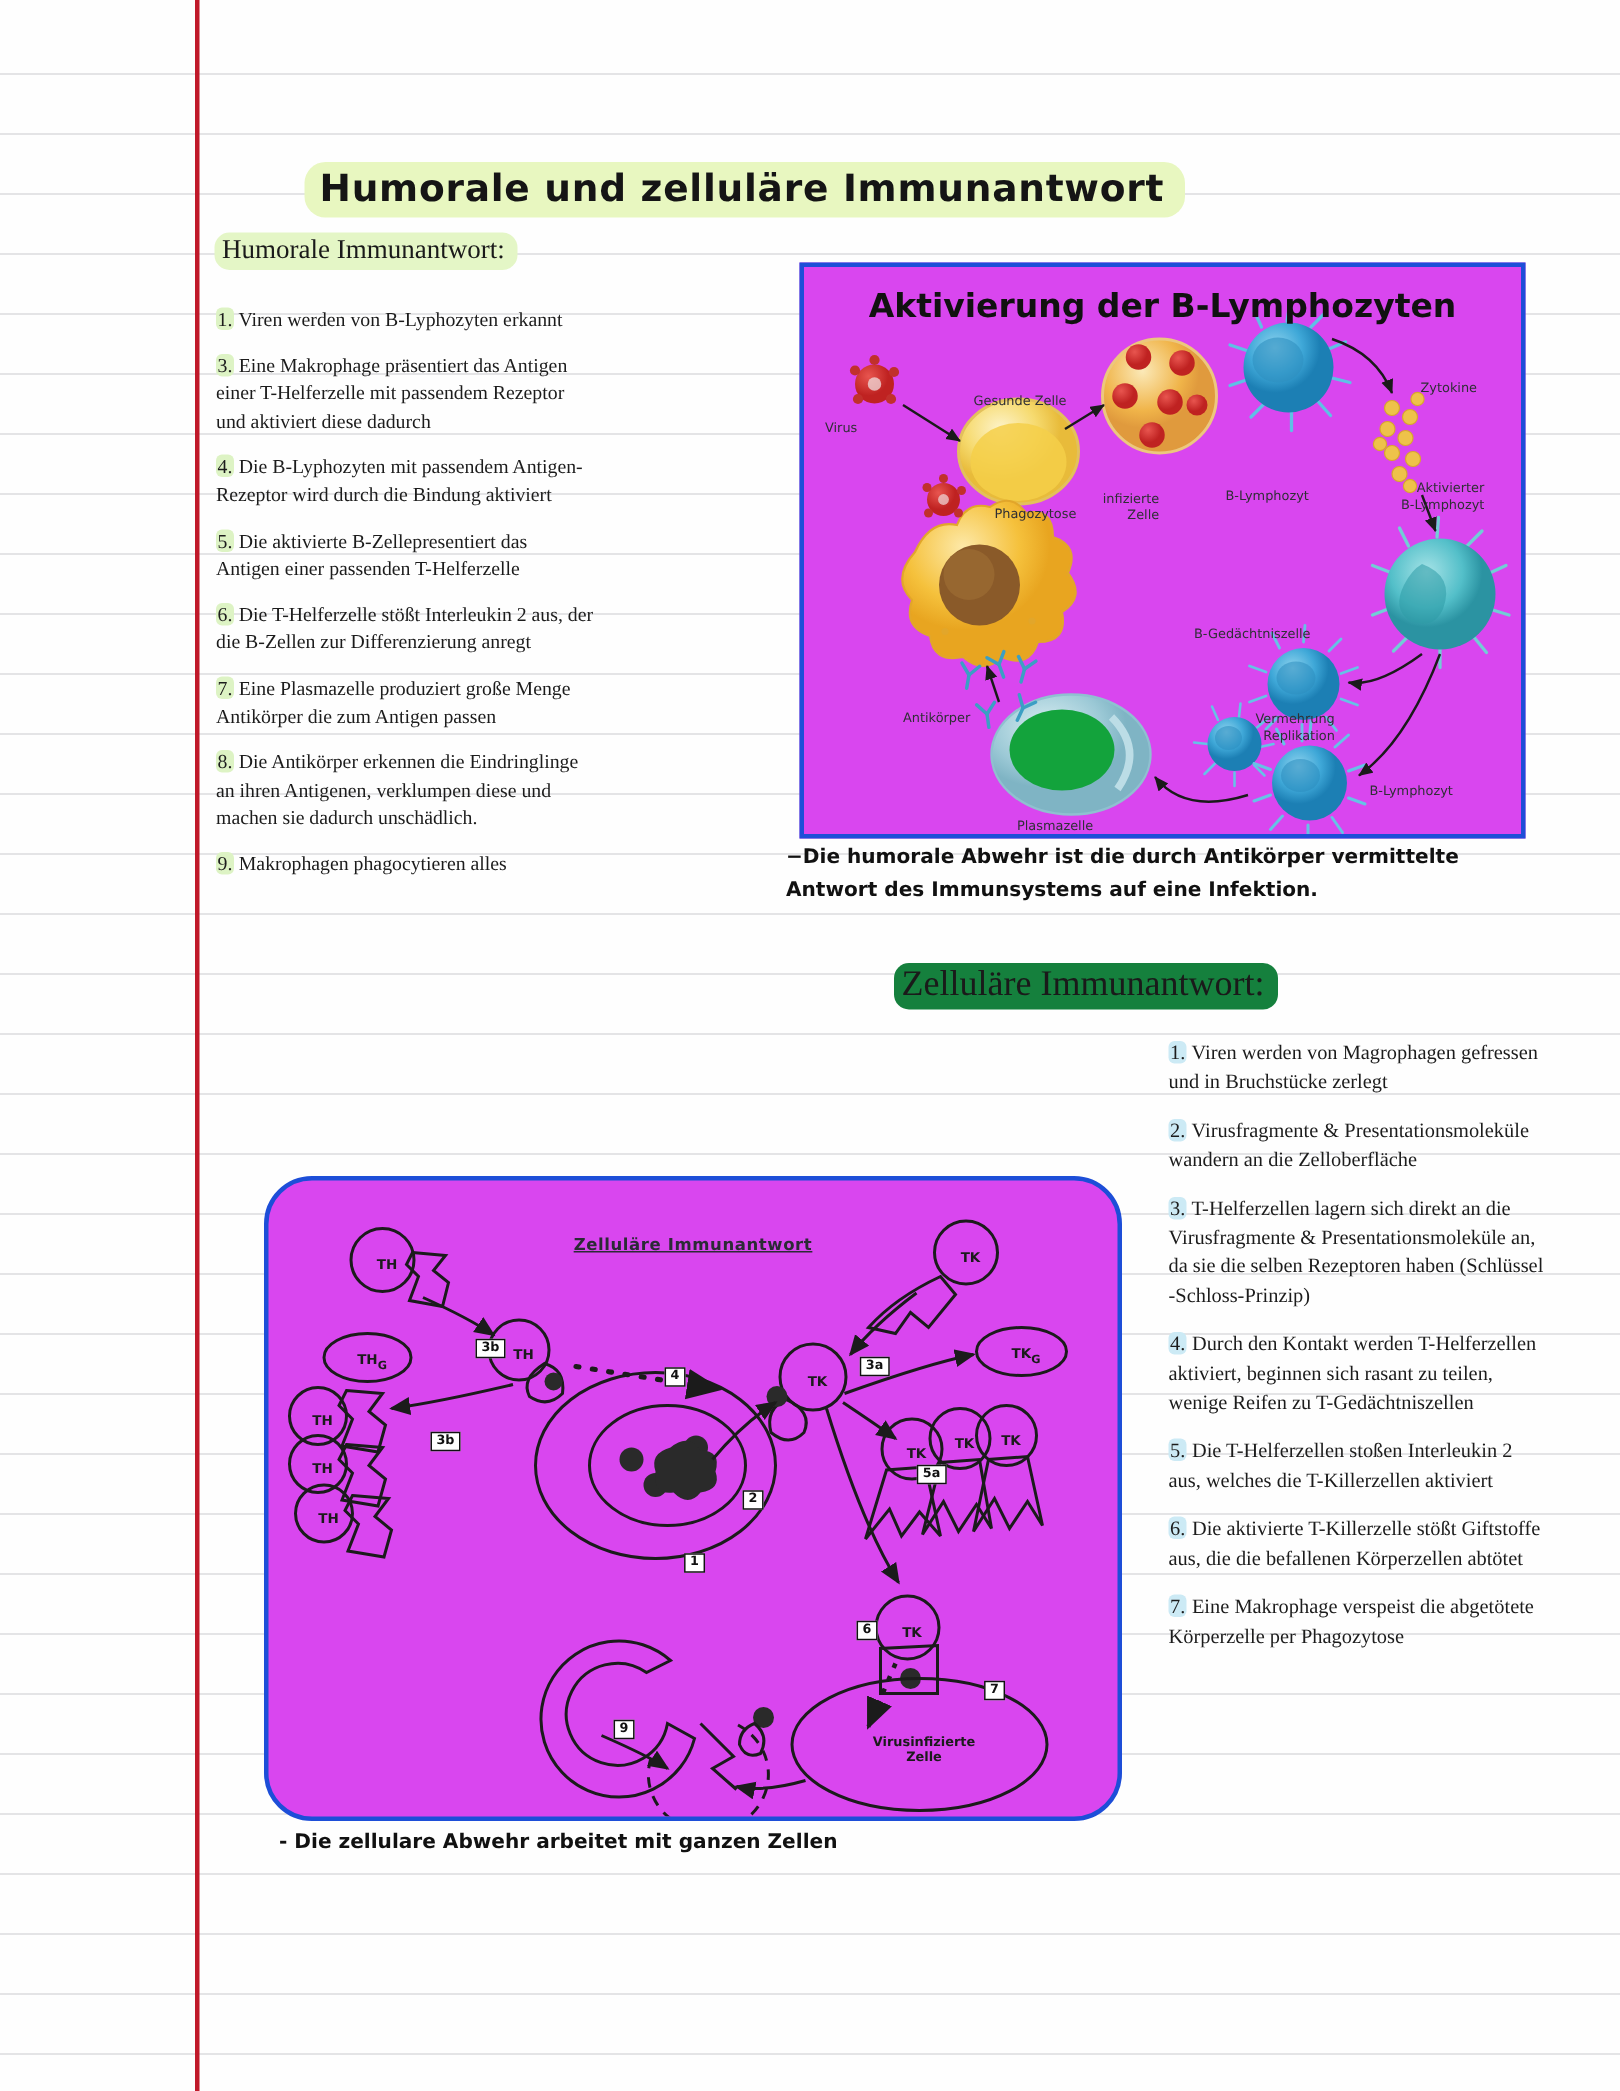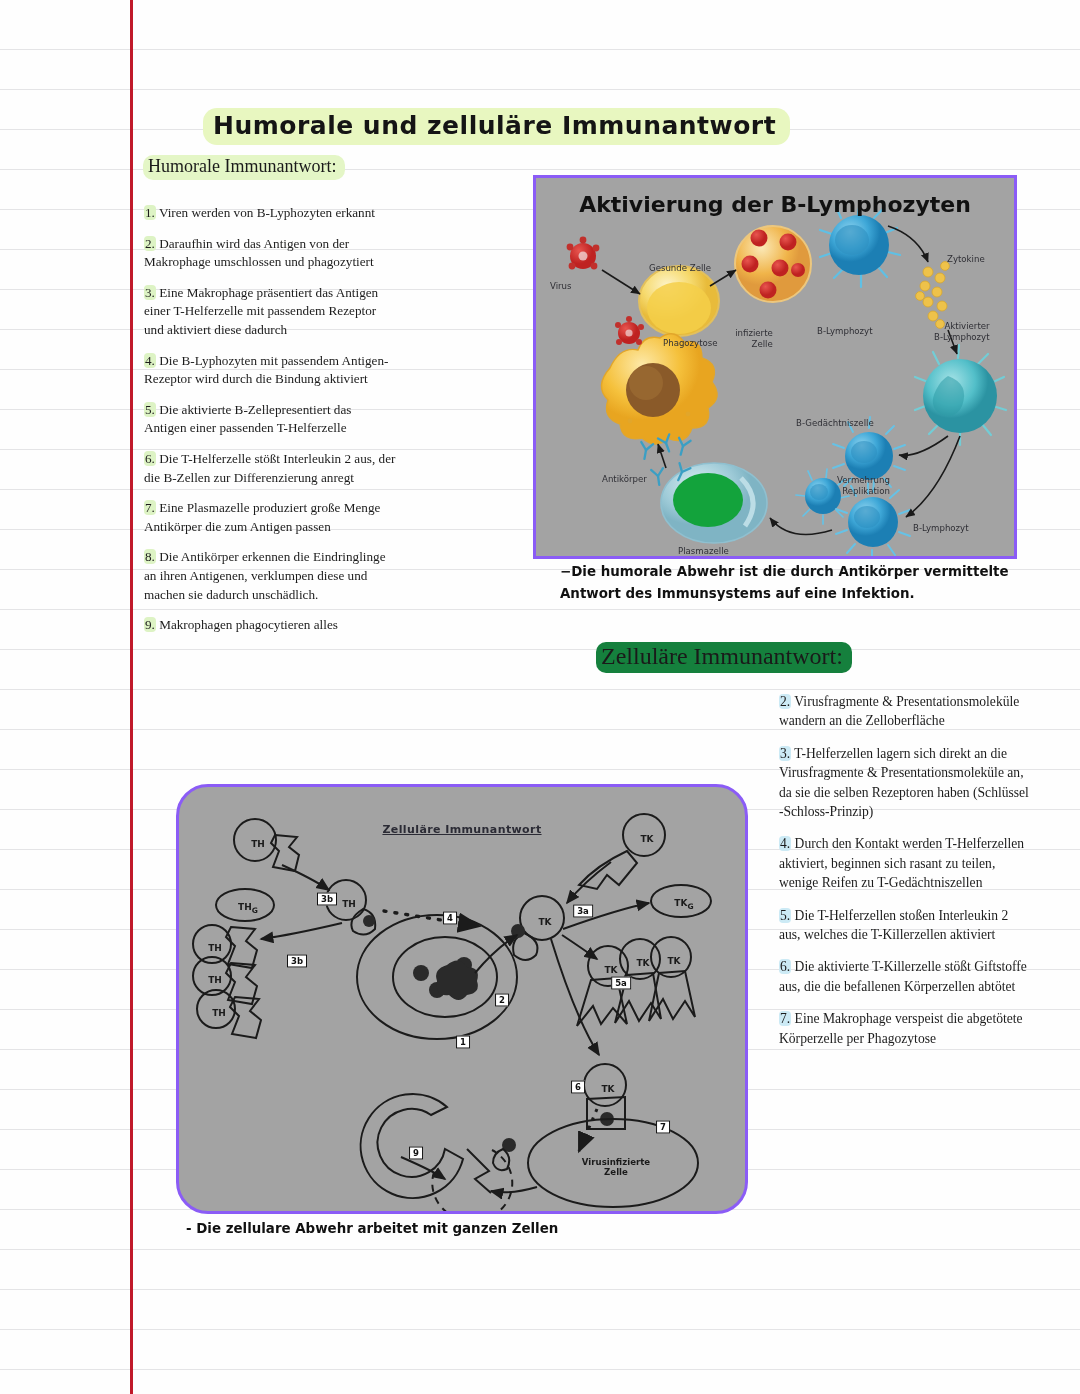--- a/index.html
+++ b/index.html
@@ -99,28 +99,28 @@
 
   
   .caption {
     position: absolute;
     font-family: "DejaVu Sans", sans-serif;
     font-weight: bold;
     font-size: 13.4px;
     line-height: 22px;
     color: #111;
   }
-  #cap-humoral { left: 524px; top: 561px; width: 500px; margin-left: 36px; }
+  #cap-humoral { left: 524px; top: 561px; width: 500px; }
   #cap-zellulaer { left: 186px; top: 1218px; width: 520px; }
 
   
   .figure {
     position: absolute;
-    background: #a3a3a3;
-    border: 3px solid #8b5cf6;
+    background: #d946ef;
+    border: 3px solid #1d4ed8;
     box-sizing: border-box;
     overflow: hidden;
   }
   #fig-b { left: 533px; top: 175px; width: 484px; height: 384px; }
   #fig-z { left: 176px; top: 784px; width: 572px; height: 430px; border-radius: 32px; }
 
   .fig-title {
     position: absolute;
     left: 0; right: 0;
     text-align: center;
@@ -177,21 +177,20 @@
 
   <div id="ruling"></div>
   <div id="margin-line"></div>
 
   <div id="main-title" class="hand">Humorale und zelluläre Immunantwort</div>
 
   <div id="head-humoral" class="section-head">Humorale Immunantwort:</div>
 
   <div id="list-humoral" class="steplist">
     <div class="step"><span class="num">1.</span> <span>Viren werden von B-Lyphozyten erkannt</span></div>
-    <div class="step"><span class="num">2.</span> <span>Daraufhin wird das Antigen von der Makrophage umschlossen und phagozytiert</span></div>
     <div class="step"><span class="num">3.</span> <span>Eine Makrophage präsentiert das Antigen einer T-Helferzelle mit passendem Rezeptor und aktiviert diese dadurch</span></div>
     <div class="step"><span class="num">4.</span> <span>Die B-Lyphozyten mit passendem Antigen-Rezeptor wird durch die Bindung aktiviert</span></div>
     <div class="step"><span class="num">5.</span> <span>Die aktivierte B-Zellepresentiert das Antigen einer passenden T-Helferzelle</span></div>
     <div class="step"><span class="num">6.</span> <span>Die T-Helferzelle stößt Interleukin 2 aus, der die B-Zellen zur Differenzierung anregt</span></div>
     <div class="step"><span class="num">7.</span> <span>Eine Plasmazelle produziert große Menge Antikörper die zum Antigen passen</span></div>
     <div class="step"><span class="num">8.</span> <span>Die Antikörper erkennen die Eindringlinge an ihren Antigenen, verklumpen diese und machen sie dadurch unschädlich.</span></div>
     <div class="step"><span class="num">9.</span> <span>Makrophagen phagocytieren alles</span></div>
   </div>
 
   <div id="fig-b" class="figure">
@@ -445,20 +444,21 @@
     <div class="lbl" style="left:142px; top:368px;">Plasmazelle</div>
     <div class="lbl" style="left:66px; top:296px;">Antikörper</div>
     <div class="lbl" style="left:127px; top:160px;">Phagozytose</div>
   </div>
 
   <div id="cap-humoral" class="caption">−Die humorale Abwehr ist die durch Antikörper vermittelte Antwort des Immunsystems auf eine Infektion.</div>
 
   <div id="head-zellulaer" class="section-head">Zelluläre Immunantwort:</div>
 
   <div id="list-zellulaer" class="steplist">
+    <div class="step"><span class="num">1.</span> <span>Viren werden von Magrophagen gefressen und in Bruchstücke zerlegt</span></div>
     <div class="step"><span class="num">2.</span> <span>Virusfragmente &amp; Presentationsmoleküle wandern an die Zelloberfläche</span></div>
     <div class="step"><span class="num">3.</span> <span>T-Helferzellen lagern sich direkt an die Virusfragmente &amp; Presentationsmoleküle an, da sie die selben Rezeptoren haben (Schlüssel -Schloss-Prinzip)</span></div>
     <div class="step"><span class="num">4.</span> <span>Durch den Kontakt werden T-Helferzellen aktiviert, beginnen sich rasant zu teilen, wenige Reifen zu T-Gedächtniszellen</span></div>
     <div class="step"><span class="num">5.</span> <span>Die T-Helferzellen stoßen Interleukin 2 aus, welches die T-Killerzellen aktiviert</span></div>
     <div class="step"><span class="num">6.</span> <span>Die aktivierte T-Killerzelle stößt Giftstoffe aus, die die befallenen Körperzellen abtötet</span></div>
     <div class="step"><span class="num">7.</span> <span>Eine Makrophage verspeist die abgetötete Körperzelle per Phagozytose</span></div>
   </div>
 
   <div id="fig-z" class="figure">
     <div class="fig-title">Zelluläre Immunantwort</div>

